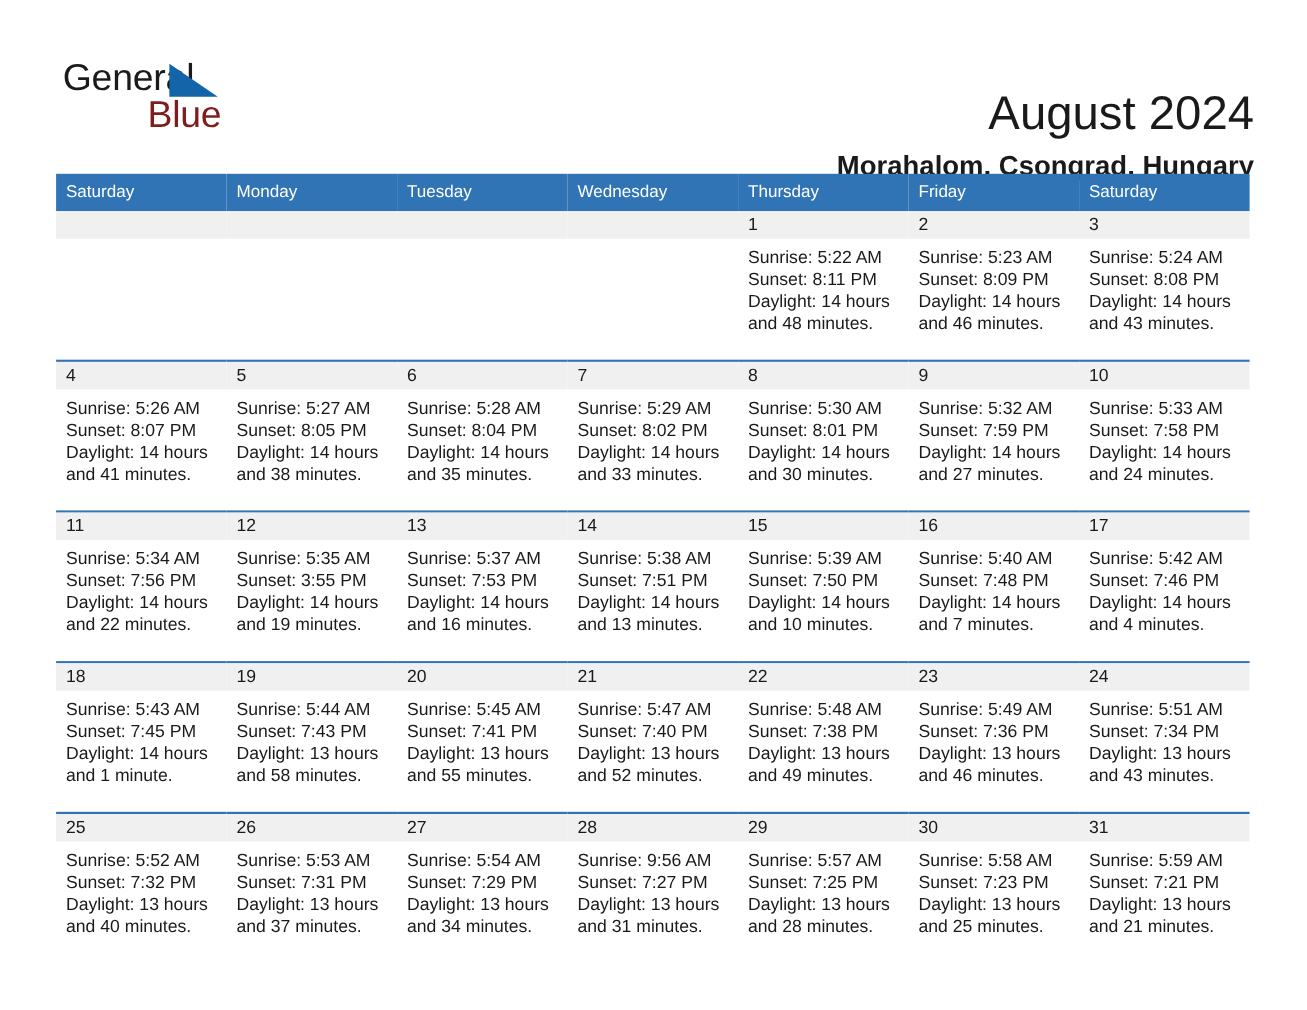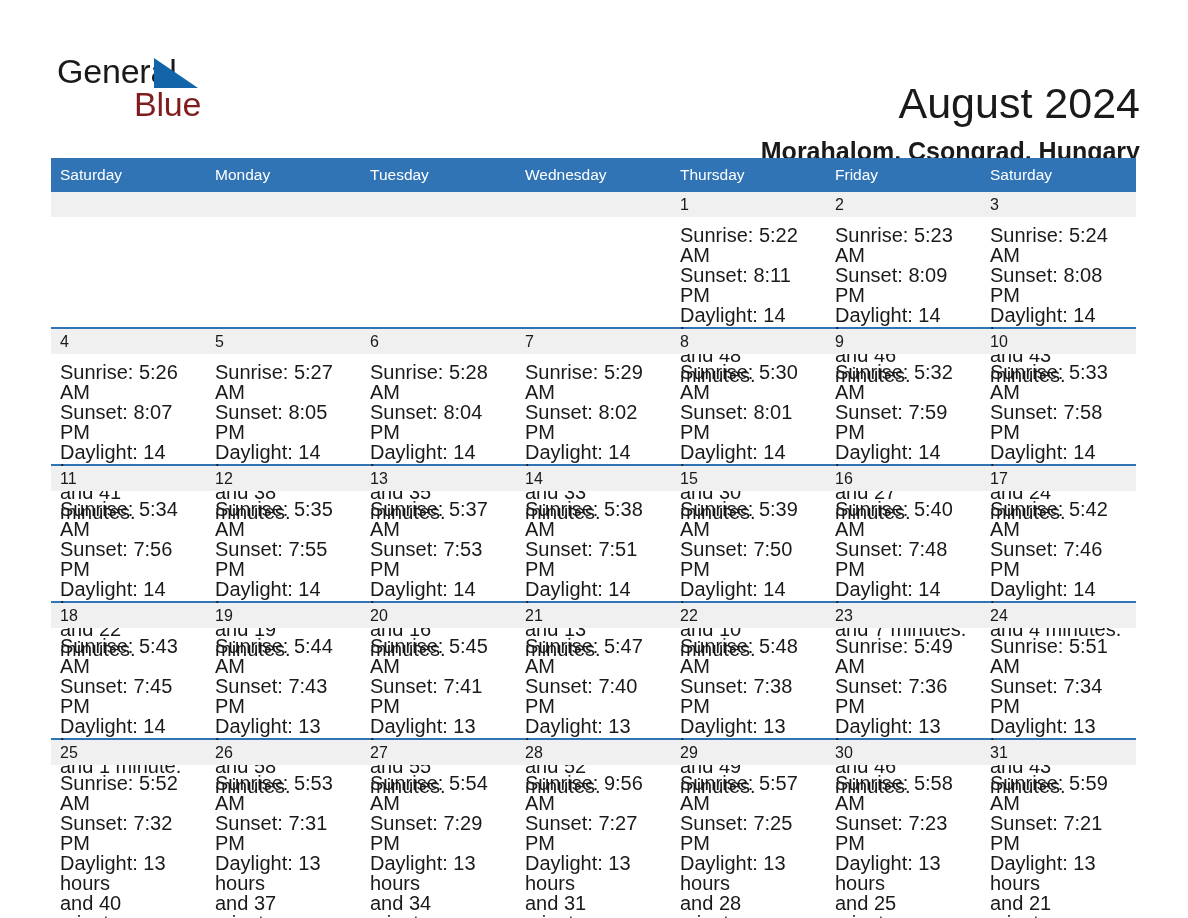--- a/index.html
+++ b/index.html
@@ -142,21 +142,21 @@
     padding-left: 9px;
     font-size: 16px;
     color: #1a1a1a;
   }
   .cell-blank .daynum-strip {
     background: #f0f0f0;
   }
   .info {
     display: block;
     padding: 8px 8px 0 9px;
-    font-size: 20px;
+    font-size: 16px;
     line-height: 20px;
     color: #1a1a1a;
   }
   .info span { display: block; white-space: pre-line; }
 </style>
 </head>
 <body>
 
 <div class="page">
 
@@ -366,21 +366,21 @@
                 <span>Daylight: 14 hours
 and 22 minutes.</span>
               </span>
             </span>
           </td>
         <td>
             <span class="cell-inner">
               <span class="daynum-strip">12</span>
               <span class="info">
                 <span>Sunrise: 5:35 AM</span>
-                <span>Sunset: 7:55 PM</span>
+                <span>Sunset: 3:55 PM</span>
                 <span>Daylight: 14 hours
 and 19 minutes.</span>
               </span>
             </span>
           </td>
         <td>
             <span class="cell-inner">
               <span class="daynum-strip">13</span>
               <span class="info">
                 <span>Sunrise: 5:37 AM</span>

